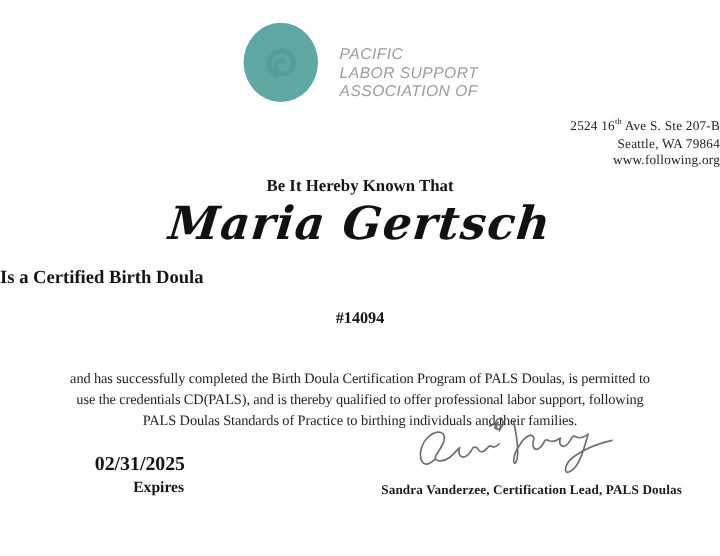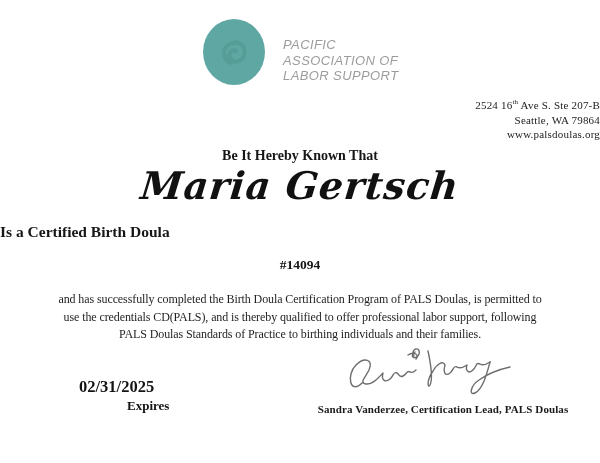--- a/index.html
+++ b/index.html
@@ -98,21 +98,21 @@
     left: 0;
     width: 100%;
     text-align: center;
     font-weight: bold;
     font-size: 13.5px;
     color: #161616;
   }
 
   .body-text {
     position: absolute;
-    top: 291px;
+    top: 307px;
     left: 0;
     width: 100%;
     text-align: center;
     font-size: 12px;
     line-height: 17.5px;
     letter-spacing: -0.1px;
     color: #1e1e1e;
   }
   .body-text .line {
     white-space: nowrap;
@@ -126,21 +126,20 @@
     font-size: 16.5px;
     color: #141414;
   }
   .expiry-label {
     position: absolute;
     left: 111px;
     top: 398px;
     font-weight: bold;
     font-size: 13px;
     color: #141414;
-    margin-left: 16px;
   }
 
   .signature-svg {
     position: absolute;
     left: 346px;
     top: 339px;
     width: 172px;
     height: 58px;
   }
   .signature-title {
@@ -160,28 +159,28 @@
 
 <div class="certificate">
 
   <svg class="logo" viewBox="0 0 64 68" aria-hidden="true">
     <ellipse cx="32" cy="34" rx="31" ry="33" fill="#5FA7A2"></ellipse>
     <path d="M29,45 C21,42 19,30 28,26 C37,22 45,28 42,37 C40,44 31,46 28,40 C26,35 30,31 34,33" fill="none" stroke-width="4" stroke-linecap="round" opacity="0.55" stroke="#4E958E"></path>
   </svg>
 
   <div class="org-name">
     <div>PACIFIC</div>
+    <div>LABOR SUPPORT</div>
     <div>ASSOCIATION OF</div>
-    <div>LABOR SUPPORT</div>
   </div>
 
   <div class="address">
     <div><span>2524 16</span><sup>th</sup><span> Ave S. Ste 207-B</span></div>
     <div>Seattle, WA 79864</div>
-    <div>www.palsdoulas.org</div>
+    <div>www.following.org</div>
   </div>
 
   <div class="heading">Be It Hereby Known That</div>
 
   <div class="recipient-name">Maria Gertsch</div>
 
   <div class="subtitle">Is a Certified Birth Doula</div>
 
   <div class="cert-number">#14094</div>
 

